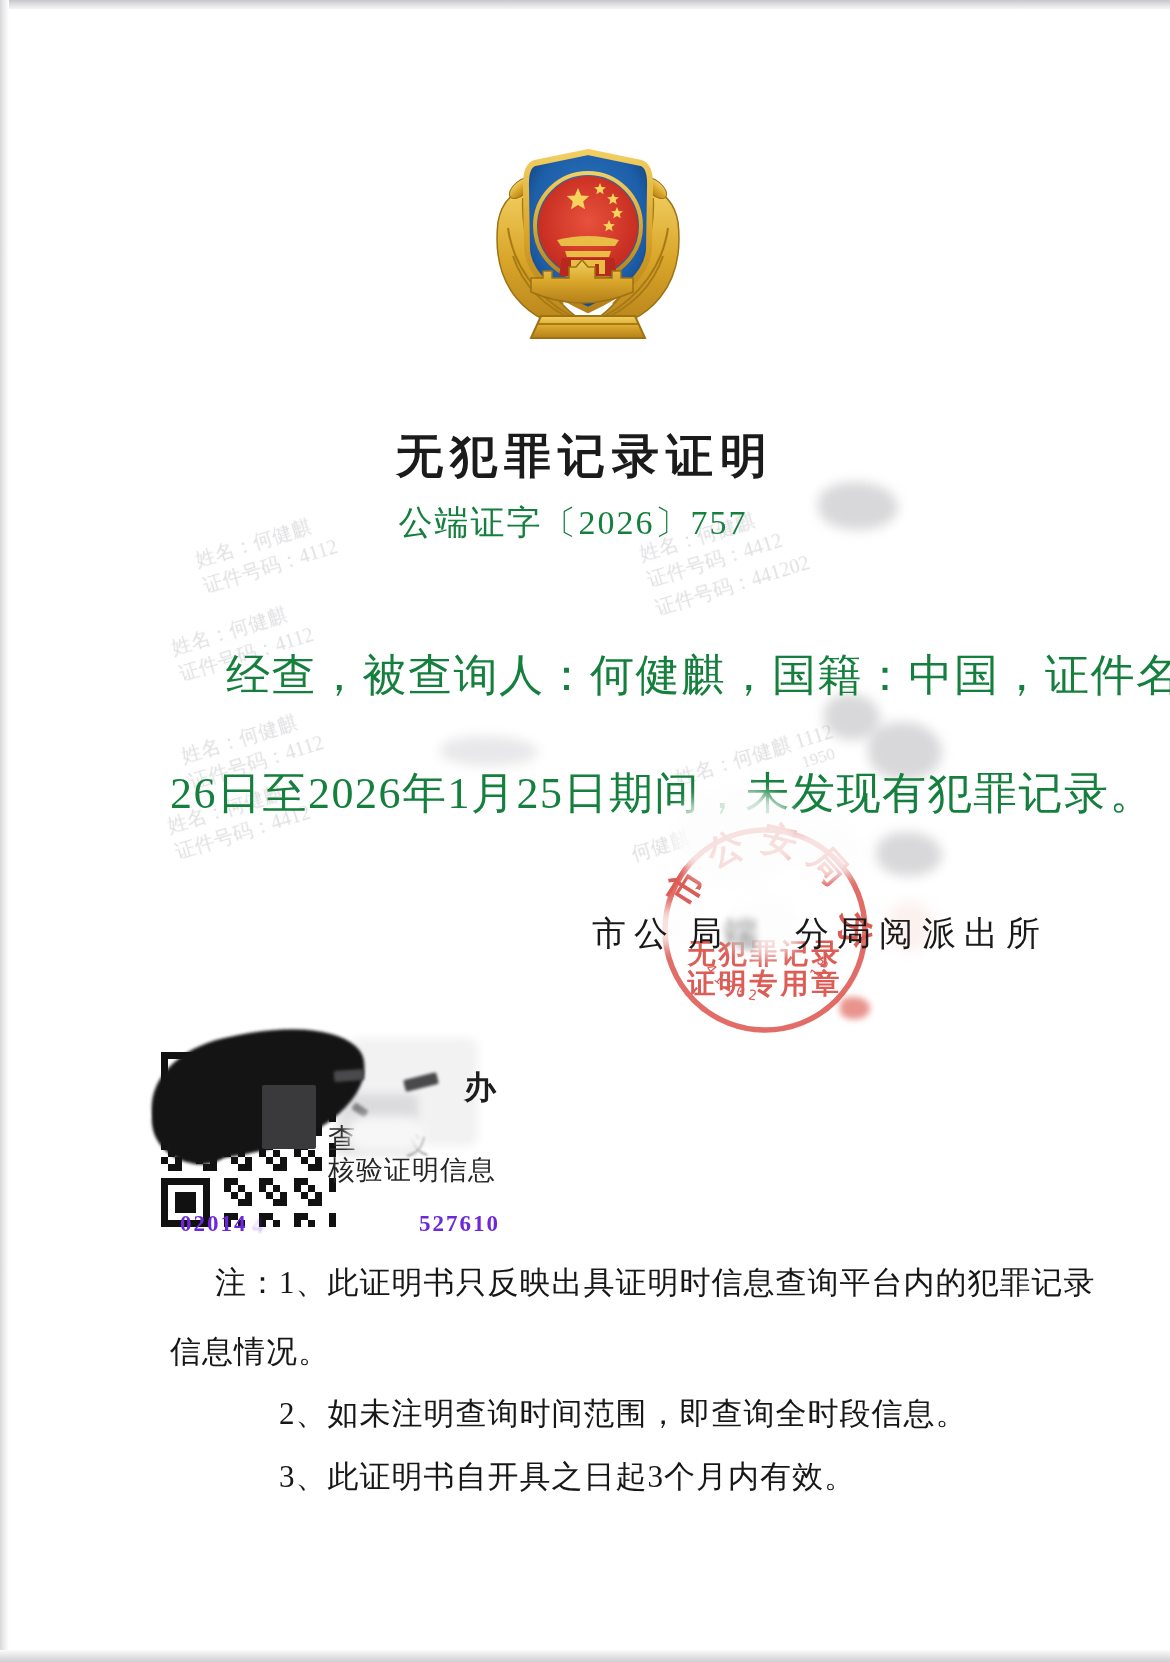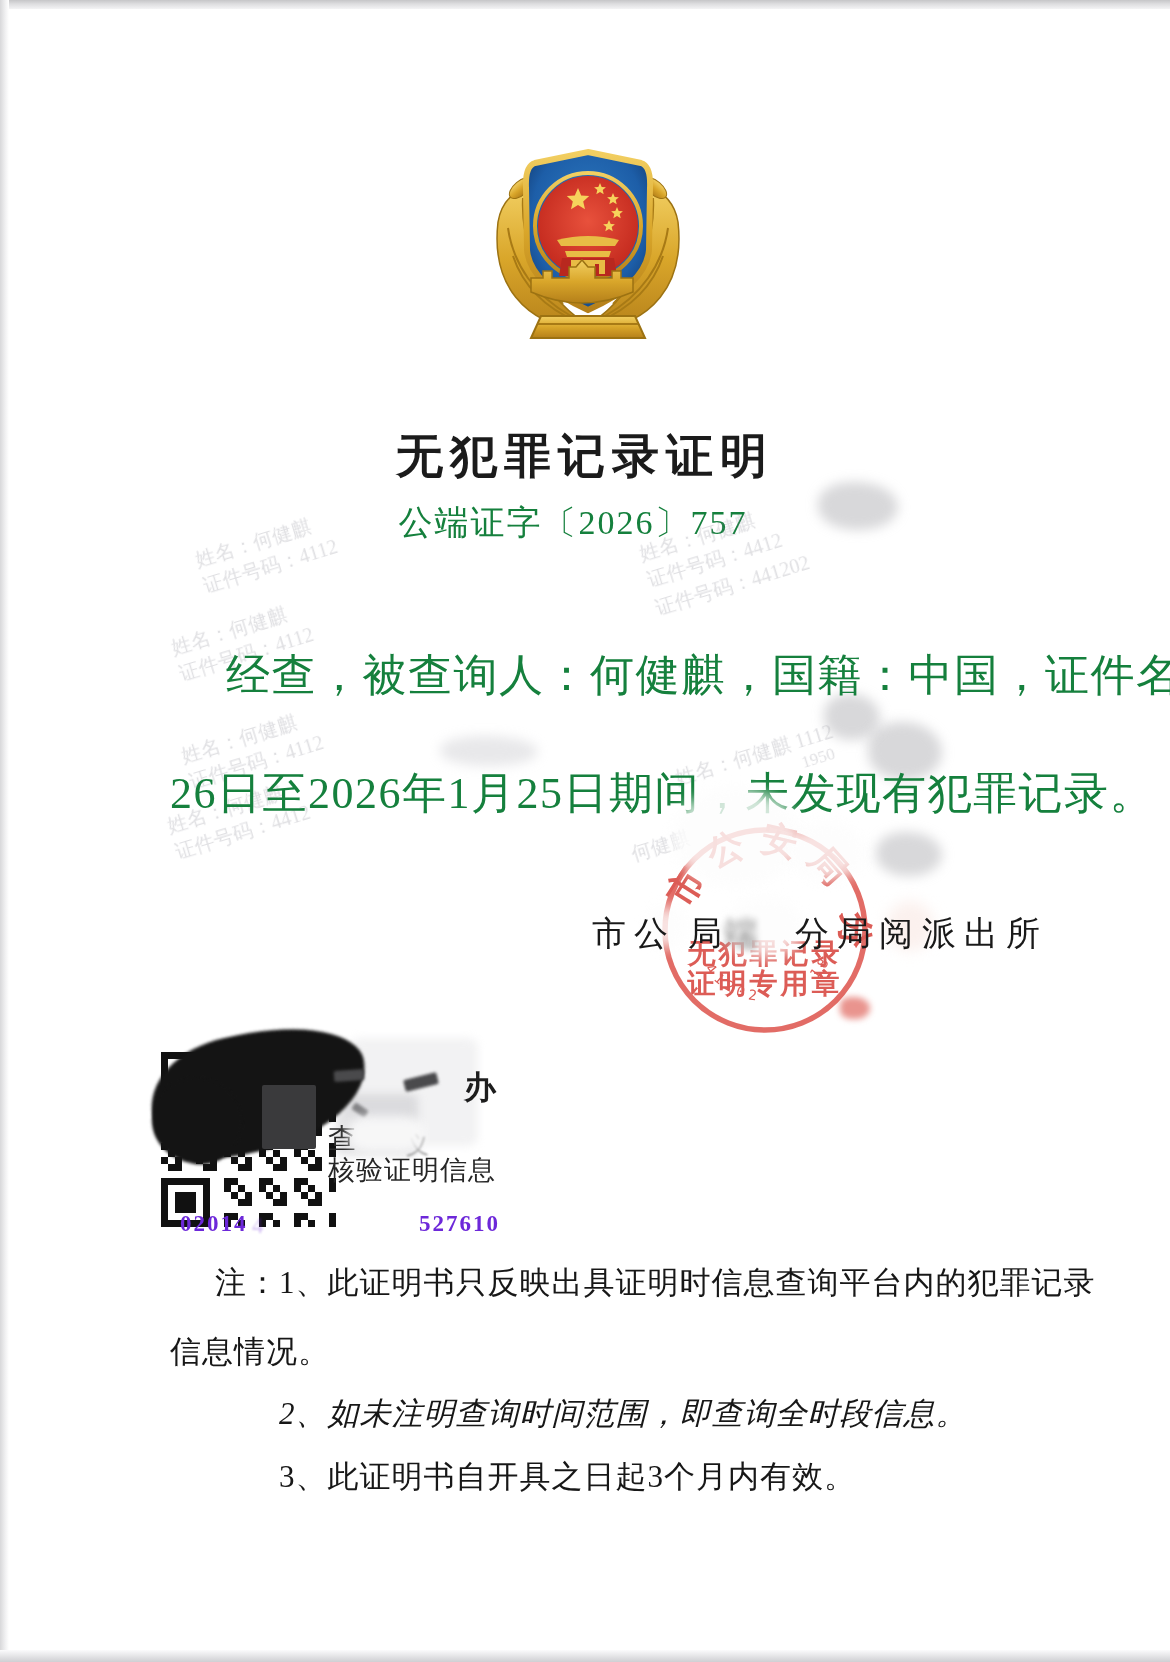--- a/index.html
+++ b/index.html
@@ -80,21 +80,21 @@
   .checkline{position:absolute;left:328px;top:1120px;font-size:28px;z-index:4;color:#2a2a2a;}
   .checkfaint{position:absolute;left:406px;top:1130px;font-size:23px;z-index:4;color:#3a3a3a;opacity:.5;filter:blur(1px);}
   .verifyline{position:absolute;left:328px;top:1152px;font-size:27px;letter-spacing:1px;z-index:6;color:#262626;}
   .serial{position:absolute;top:1211px;font-size:23px;letter-spacing:2px;font-weight:600;color:#6d28d9;z-index:3;}
   .serL{left:180px;} .serR{left:419px;}
   .serGhost{left:252px;opacity:.3;filter:blur(1px);font-weight:400;}
 
   
   .note{position:absolute;font-size:31px;letter-spacing:1px;white-space:nowrap;color:#171717;}
   .n1{left:215px;top:1262px;} .n2{left:170px;top:1331px;}
-  .n3{left:279px;top:1393px;font-style:italic;} .n4{left:279px;top:1456px;}
+  .n3{left:279px;top:1393px;} .n4{left:279px;top:1456px;}
 </style>
 </head>
 <body>
 
 <div class="page">
   <div class="edge-top"></div>
   <div class="edge-left"></div>
   <div class="edge-bottom"></div>
 
   <div class="gh g0"><span>姓名：何健麒</span><br><span>证件号码：4112</span></div>

